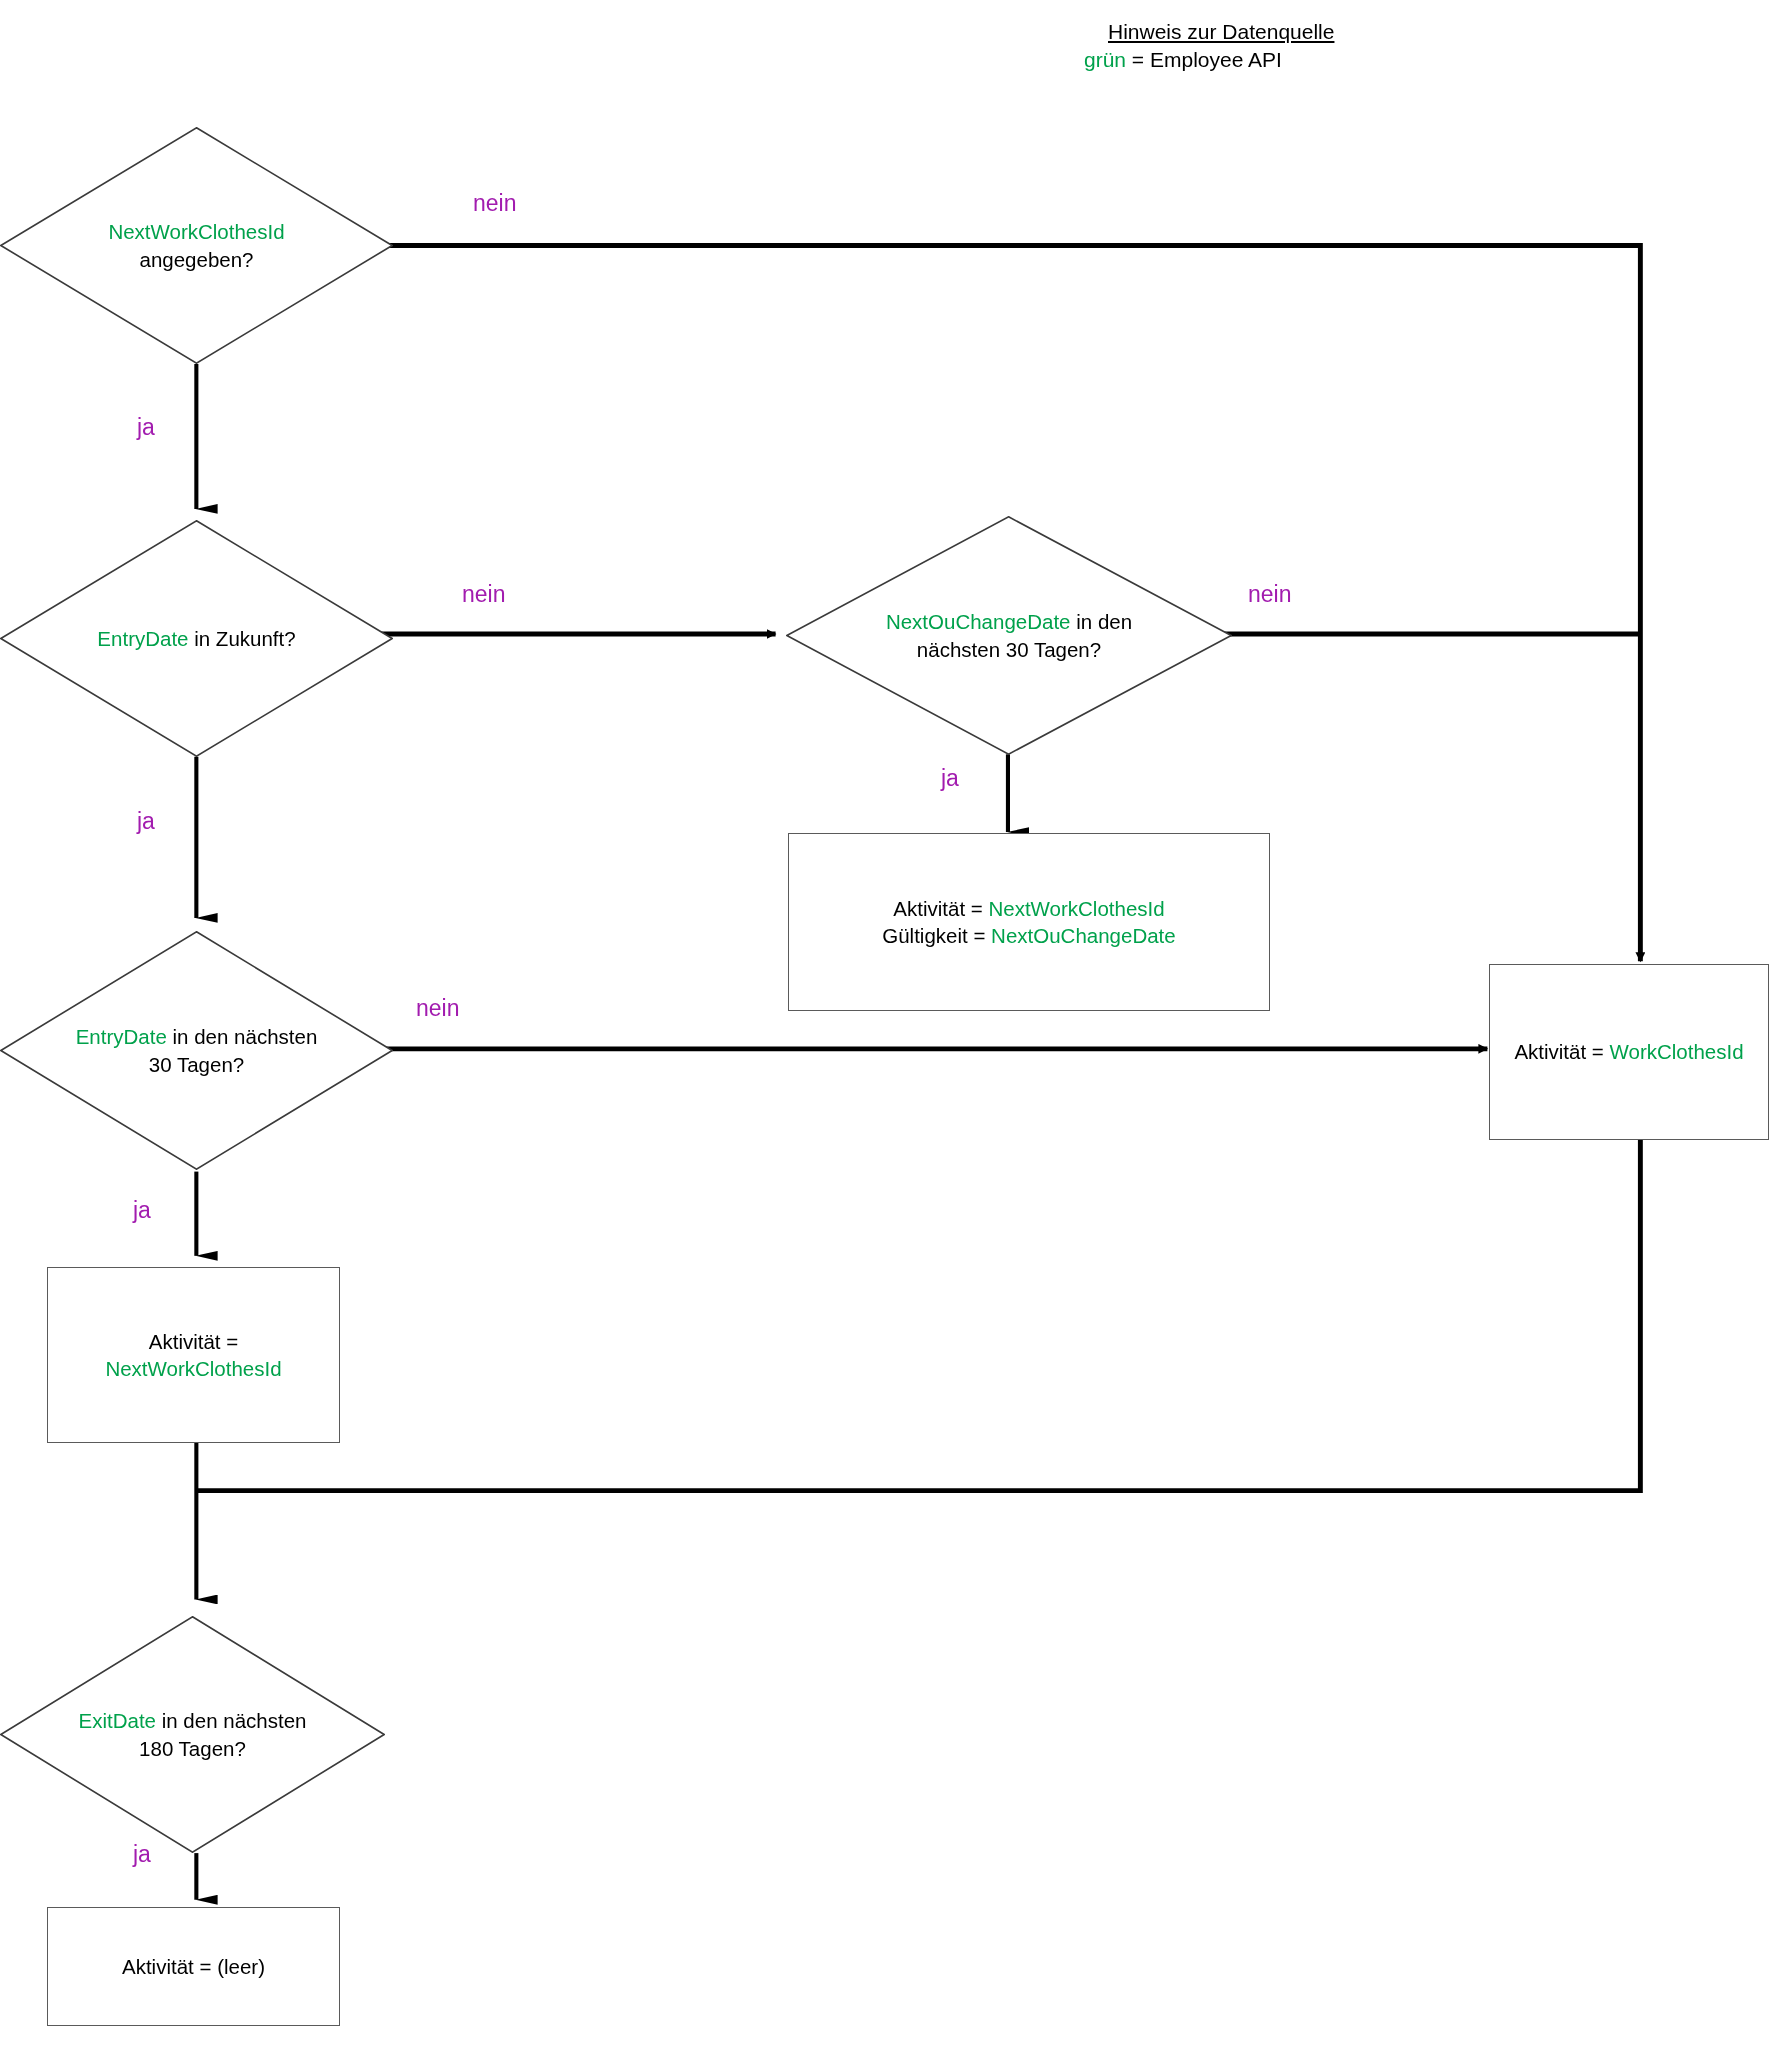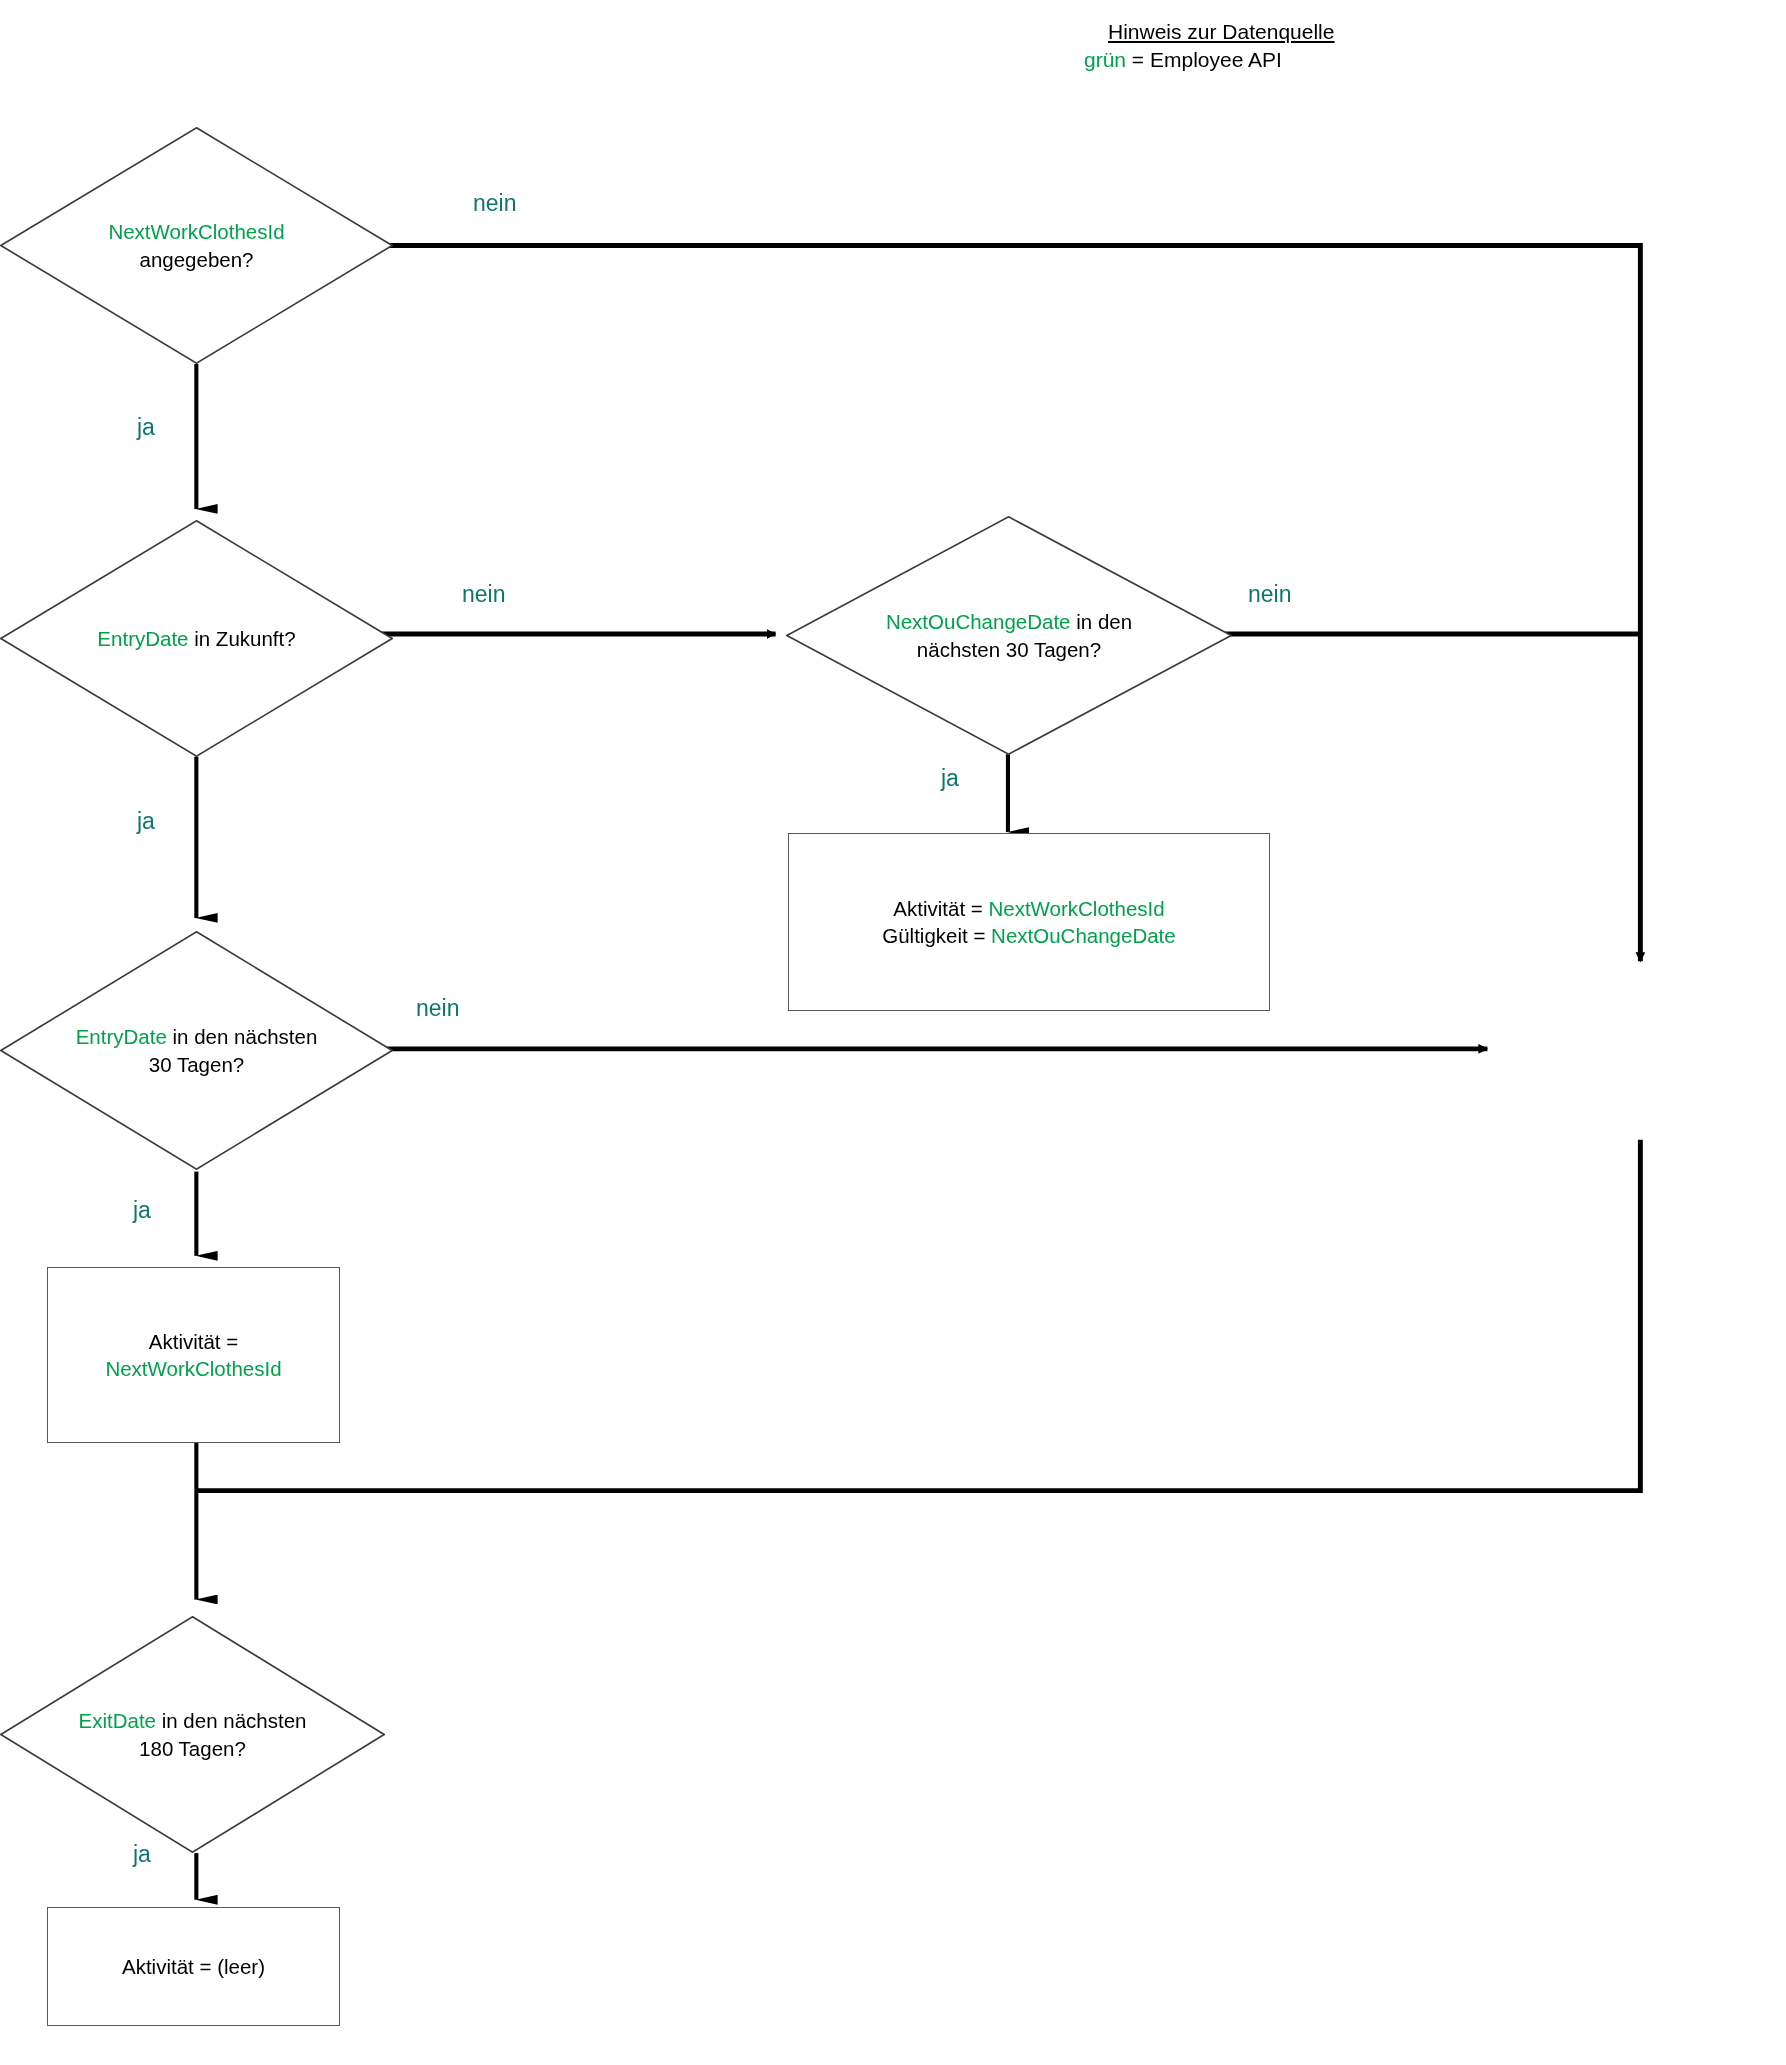--- a/index.html
+++ b/index.html
@@ -88,21 +88,21 @@
     display: flex;
     align-items: center;
     justify-content: center;
   }
 
   
   .edge-label {
     position: absolute;
     font-size: 23px;
     line-height: 1;
-    color: #0f766e;
+    color: #a21caf;
     white-space: nowrap;
   }
 </style>
 </head>
 <body>
 
 <div id="page">
 
 
   <div class="legend">
@@ -235,20 +235,25 @@
     </div>
   </div>
 
   <div class="node box" style="left:788px; top:833px; width:482px; height:178px;">
     <div class="blabel">
       <span>Aktivität = </span><span class="green">NextWorkClothesId</span><br>
       <span>Gültigkeit = </span><span class="green">NextOuChangeDate</span>
     </div>
   </div>
 
+  <div class="node box" style="left:1489px; top:964px; width:280px; height:176px;">
+    <div class="blabel">
+      <span>Aktivität = </span><span class="green">WorkClothesId</span>
+    </div>
+  </div>
 
   <div class="node box" style="left:47px; top:1267px; width:293px; height:176px;">
     <div class="blabel">
       <span>Aktivität = </span><br>
       <span class="green">NextWorkClothesId</span>
     </div>
   </div>
 
   <div class="node box" style="left:47px; top:1907px; width:293px; height:119px;">
     <div class="blabel">Aktivität = (leer)</div>

